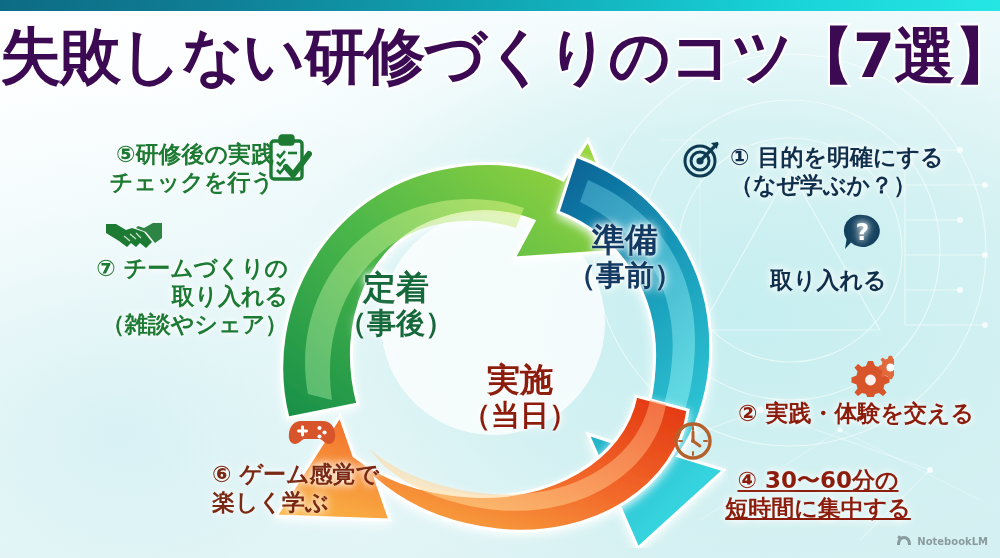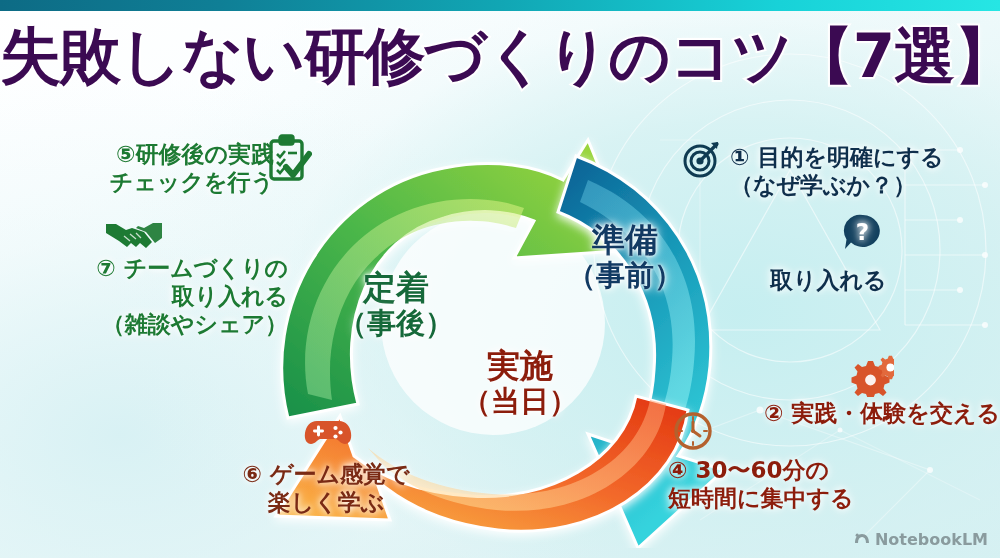--- a/index.html
+++ b/index.html
@@ -41,51 +41,51 @@
   
   .cycle{position:absolute;left:258px;top:118px;width:470px;height:430px;}
   .cycle svg{display:block;}
 
   .cyclabel{position:absolute;text-align:center;font-weight:bold;line-height:1.12;
             white-space:nowrap;text-shadow:0 0 7px #fff,0 0 12px #fff,0 0 3px #fff;}
   .cyclabel .l1{font-size:33px;display:block;}
   .cyclabel .l2{font-size:29px;display:block;}
   #lbl-teichaku{left:316px;top:222px;width:160px;color:#16693a;margin-top:48px;}
   #lbl-junbi{left:545px;top:222px;width:160px;color:#123a63;}
-  #lbl-jisshi{left:440px;top:348px;width:160px;color:#8c1d0c;text-align:center;}
+  #lbl-jisshi{left:440px;top:362px;width:160px;color:#8c1d0c;text-align:center;}
 
   
   .item{position:absolute;font-weight:bold;line-height:1.22;white-space:nowrap;
         text-shadow:0 0 6px #fff,0 0 11px #fff;}
   .item .ln{display:block;font-size:23px;}
   .item .ico{position:absolute;}
 
   
   #item5{left:24px;top:140px;color:#1d7a33;text-align:right;width:250px;}
   #item5 .ico{left:242px;top:-6px;}
   #item7{left:18px;top:254px;color:#1d7a33;text-align:right;width:270px;}
   #item7 .ico{left:86px;top:-40px;}
 
   
   #item1{left:730px;top:143px;color:#0f2f4c;text-align:left;width:266px;}
   #item1 .ico{left:-48px;top:-4px;}
   #item3{left:770px;top:266px;color:#0f2f4c;text-align:left;width:230px;}
   #item3 .ico{left:72px;top:-54px;}
 
   
-  #item2{left:738px;top:399px;color:#8c1d0c;text-align:right;width:262px;}
+  #item2{left:738px;top:399px;color:#8c1d0c;text-align:left;width:262px;}
   #item2 .ico{left:106px;top:-44px;}
-  #item4{left:668px;top:456px;color:#8c1d0c;text-align:left;width:300px;}
+  #item4{left:668px;top:466px;color:#8c1d0c;text-align:center;width:300px;text-decoration:underline;}
   #item4 .ico{left:4px;top:-46px;}
-  #item6{left:228px;top:460px;color:#7a2a14;text-align:center;width:196px;}
+  #item6{left:212px;top:460px;color:#7a2a14;text-align:left;width:196px;}
   #item6 .ico{left:76px;top:-46px;}
 
   
   .watermark{position:absolute;right:12px;bottom:9px;display:flex;align-items:center;
-             gap:5px;color:#7d8d90;font-size:16px;font-weight:bold;opacity:.85;}
+             gap:5px;color:#7d8d90;font-size:10px;font-weight:bold;opacity:.85;}
 </style>
 </head>
 <body>
 
 <div id="canvas">
 
   <div class="topbar"></div>
 
   <div class="bgart">
     <svg width="1000" height="558" viewBox="0 0 1000 558">

